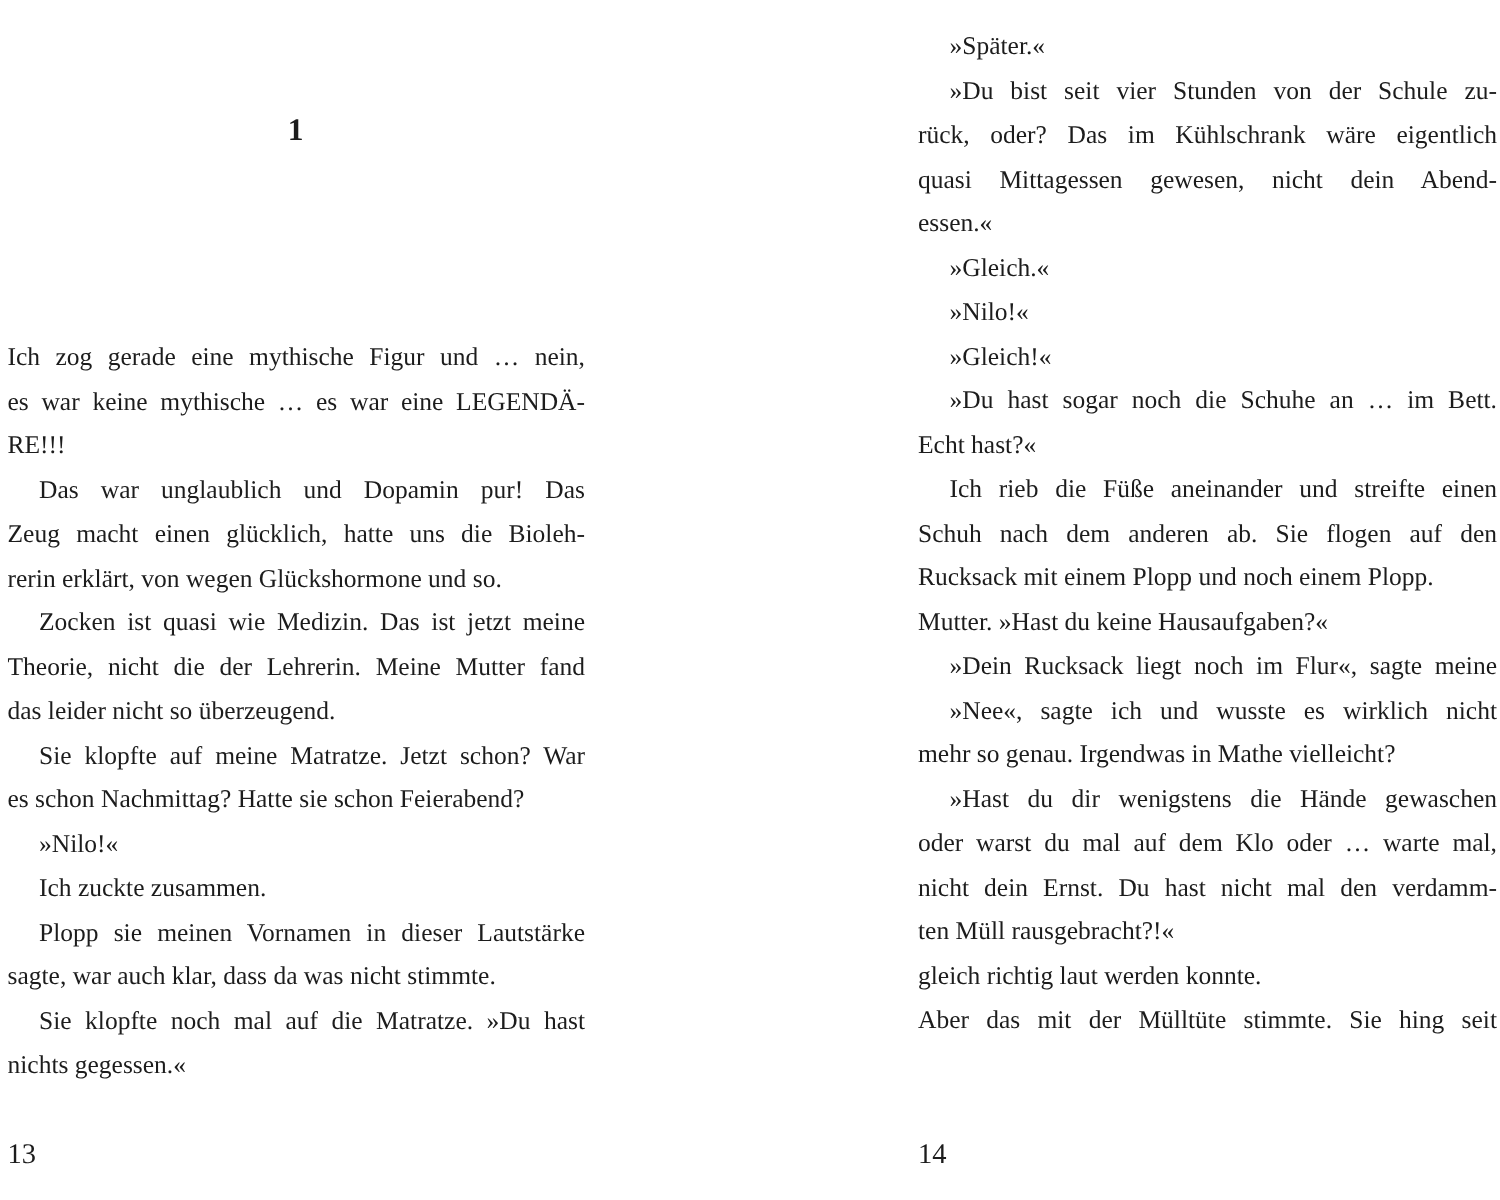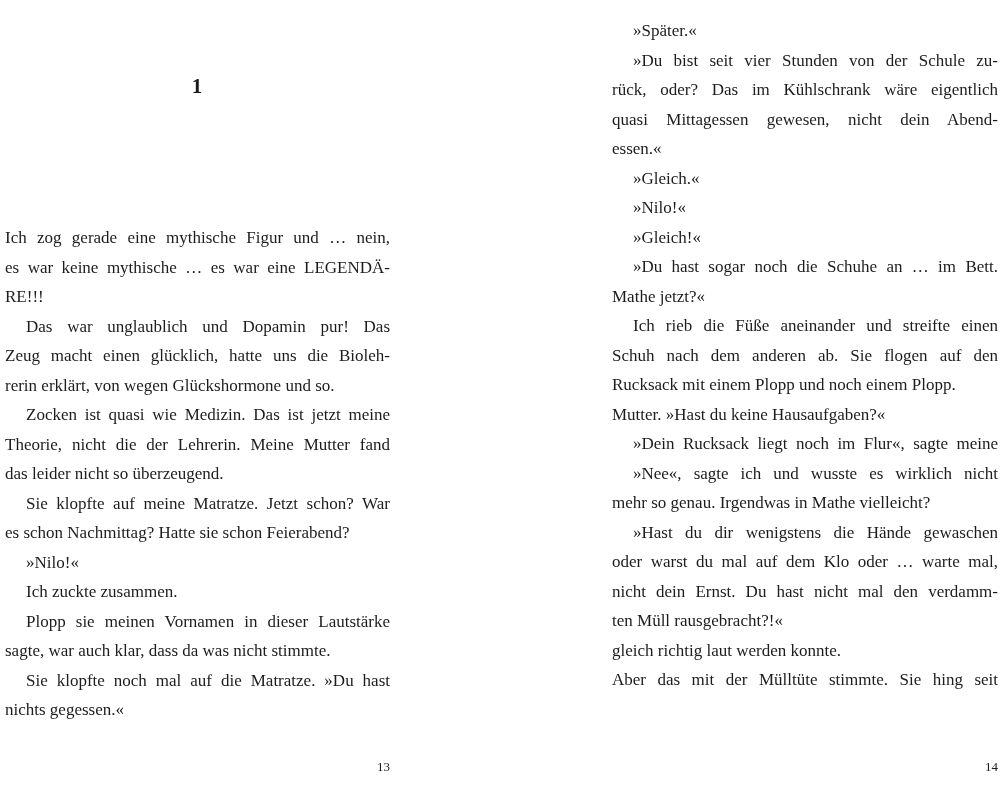--- a/index.html
+++ b/index.html
@@ -62,22 +62,22 @@
     width: 100%;
     height: 0;
   }
   .em { }
 
   .page-number {
     position: absolute;
     top: 759px;
     left: 0;
     width: 100%;
-    text-align: right;
-    font-size: 13px;
+    text-align: left;
+    font-size: 19px;
     color: #1c1c1c;
   }
 </style>
 </head>
 <body>
 
 <div class="spread">
 
   <div class="page page-left">
     <div class="chapter-heading">1</div>
@@ -107,21 +107,21 @@
     <div class="text-block">
         <div class="line indent"><span>»Später.«</span></div>
         <div class="line indent just"><span>»Du bist seit vier Stunden von der Schule zu-</span></div>
         <div class="line just"><span>rück, oder? Das im Kühlschrank wäre eigentlich</span></div>
         <div class="line just"><span>quasi Mittagessen gewesen, nicht dein Abend-</span></div>
         <div class="line"><span>essen.«</span></div>
         <div class="line indent"><span>»Gleich.«</span></div>
         <div class="line indent"><span>»Nilo!«</span></div>
         <div class="line indent"><span>»Gleich!«</span></div>
         <div class="line indent just"><span>»Du hast sogar noch die Schuhe an … im Bett.</span></div>
-        <div class="line"><span>Mathe jetzt?«</span></div>
+        <div class="line"><span>Echt hast?«</span></div>
         <div class="line indent just"><span>Ich rieb die Füße aneinander und streifte einen</span></div>
         <div class="line just"><span>Schuh nach dem anderen ab. Sie flogen auf den</span></div>
         <div class="line"><span>Rucksack mit einem </span><span class="em">Plopp</span><span> und noch einem </span><span class="em">Plopp</span><span>.</span></div>
         <div class="line"><span>Mutter. »Hast du keine Hausaufgaben?«</span></div>
         <div class="line indent just"><span>»Dein Rucksack liegt noch im Flur«, sagte meine</span></div>
         <div class="line indent just"><span>»Nee«, sagte ich und wusste es wirklich nicht</span></div>
         <div class="line"><span>mehr so genau. Irgendwas in Mathe vielleicht?</span></div>
         <div class="line indent just"><span>»Hast du dir wenigstens die Hände gewaschen</span></div>
         <div class="line just"><span>oder warst du mal auf dem Klo oder … warte mal,</span></div>
         <div class="line just"><span>nicht dein Ernst. Du hast nicht mal den verdamm-</span></div>

